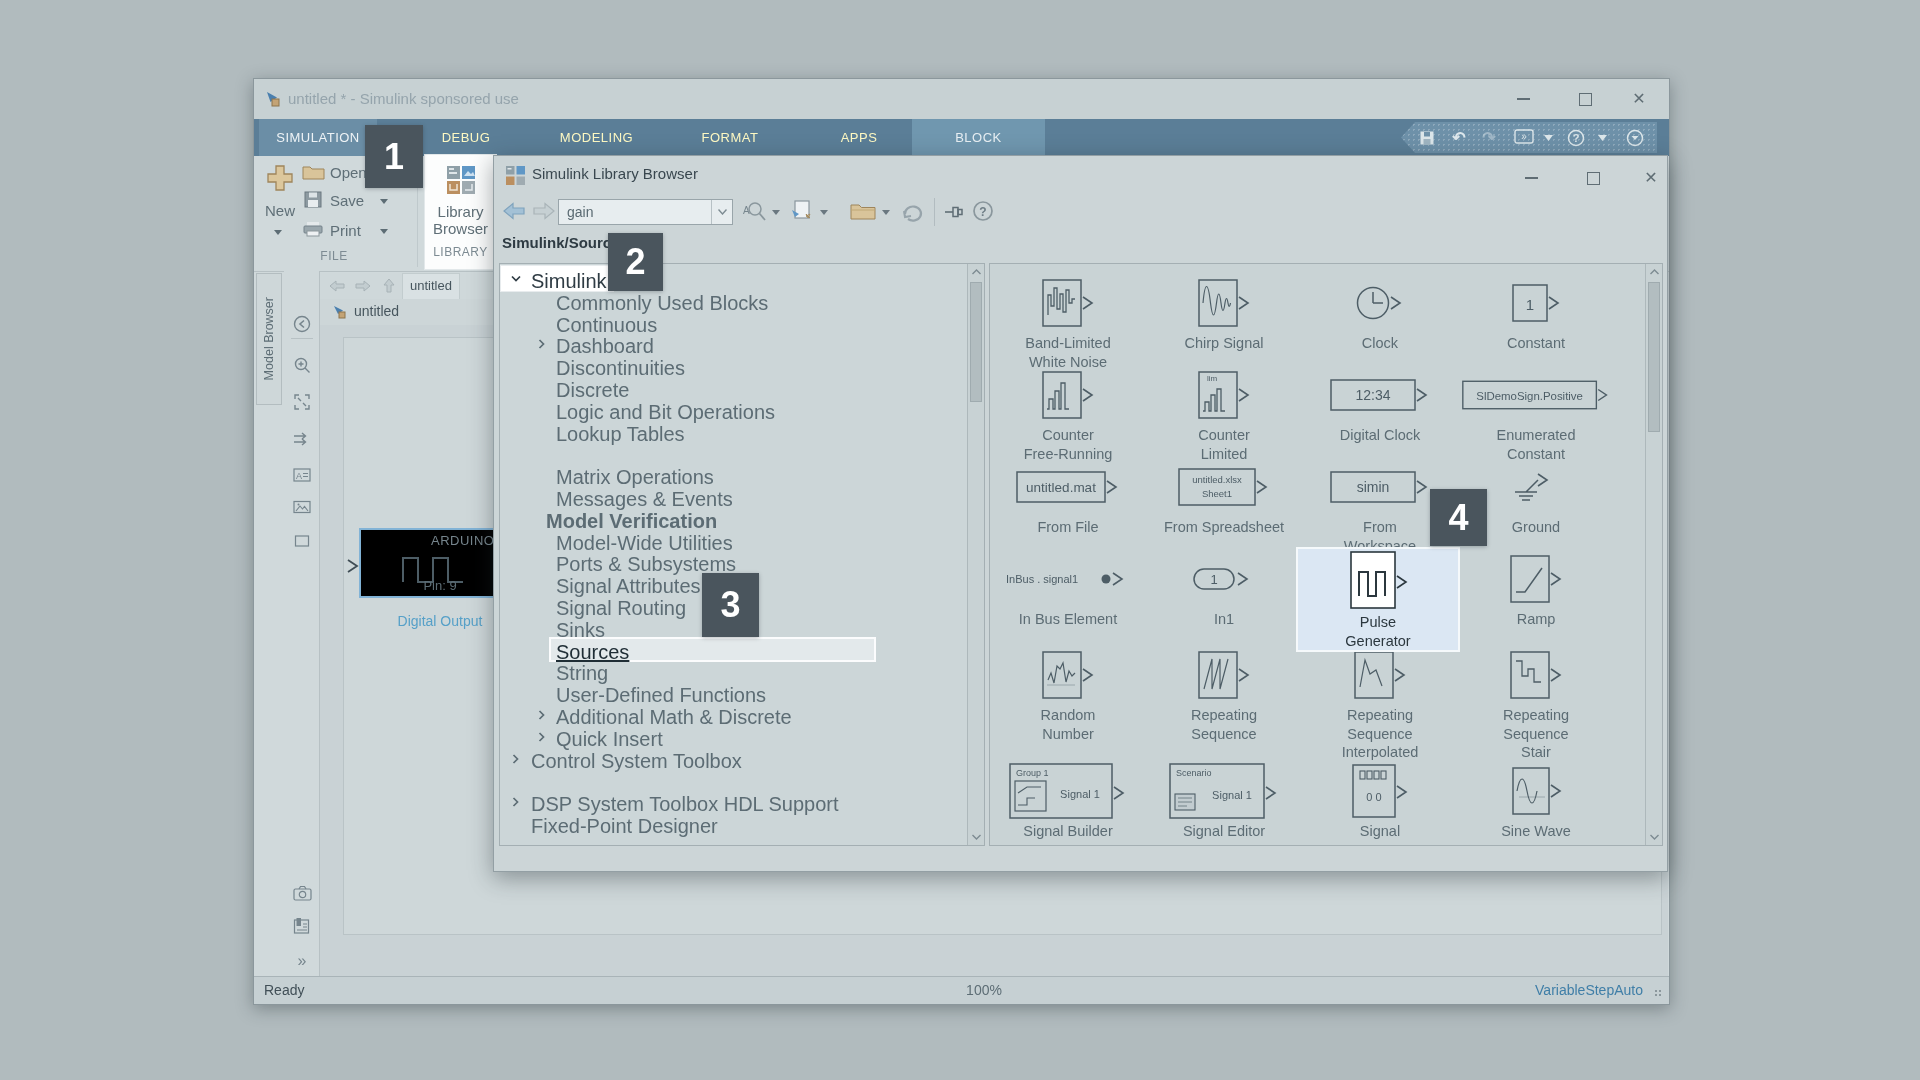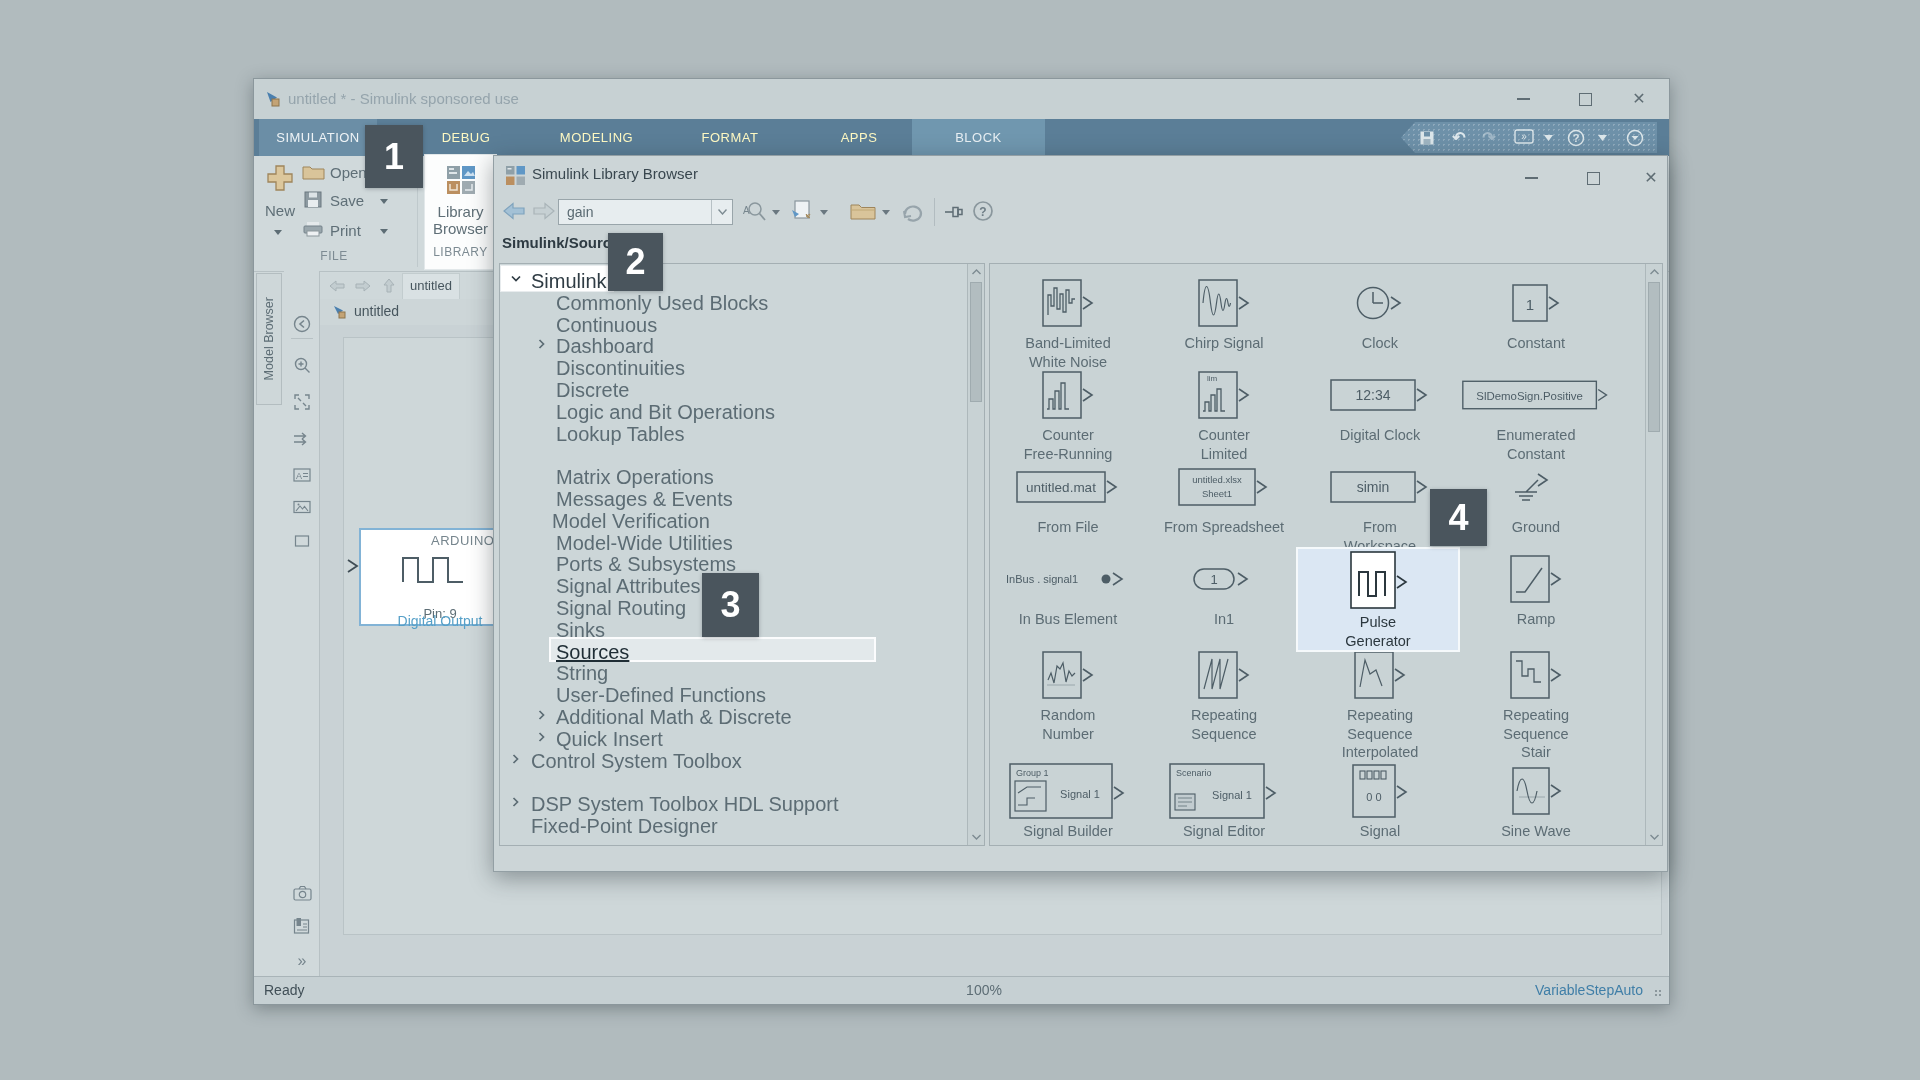--- a/index.html
+++ b/index.html
@@ -36,21 +36,21 @@
   #mb-tab{position:absolute;left:2px;top:194px;width:26px;height:132px;background:#ced7d9;border:1px solid #b3bdc0;box-sizing:border-box;display:flex;align-items:center;justify-content:center;}
   #mb-tab span{writing-mode:vertical-rl;transform:rotate(180deg);font-size:12.5px;color:#5d6d75;}
   #toolstrip{position:absolute;left:30px;top:192px;width:36px;height:707px;background:#d0d9db;border-right:1px solid #b7c1c4;box-sizing:border-box;}
   .tsi{position:absolute;left:8px;width:20px;height:20px;display:flex;align-items:center;justify-content:center;color:#76858d;}
   #navrow{position:absolute;left:66px;top:194px;right:1px;height:26px;background:#cfd8da;}
   #canvas-tab{position:absolute;left:82px;top:0;width:58px;height:26px;background:#d9e1e3;border:1px solid #c2ccce;border-bottom:none;box-sizing:border-box;text-align:center;line-height:24px;font-size:13px;color:#47565e;}
   #addrrow{position:absolute;left:66px;top:220px;right:1px;height:26px;background:#cdd6d8;border-bottom:1px solid #bdc7ca;}
   #addr-text{position:absolute;left:34px;top:4px;font-size:14px;color:#47565e;}
   #canvas{position:absolute;left:66px;top:246px;right:1px;bottom:28px;background:#c9d2d5;overflow:hidden;}
   #canvas-page{position:absolute;left:23px;top:12px;width:1317px;height:596px;background:#ced7d9;border:1px solid #b9c3c6;}
-  #ard-block{position:absolute;left:39px;top:203px;width:162px;height:98px;border:2px solid var(--selection-blue,#82b3d6);background:#ffffff;box-sizing:border-box;}
+  #ard-block{position:absolute;left:39px;top:203px;width:162px;height:70px;border:2px solid var(--selection-blue,#82b3d6);background:#000000;box-sizing:border-box;}
   #ard-name{position:absolute;left:70px;top:3px;font-size:13px;letter-spacing:.5px;color:#76858d;white-space:nowrap;}
   #ard-pin{position:absolute;bottom:3px;left:0;width:100%;text-align:center;font-size:13px;color:#5d6d75;}
   #ard-caption{position:absolute;left:39px;top:288px;width:162px;text-align:center;font-size:14px;color:var(--caption-blue,#56a0c8);}
   
   #mw-status{position:absolute;left:0;bottom:0;width:100%;height:28px;background:#c6d0d3;border-top:1px solid #a9b4b8;box-sizing:border-box;}
   #status-ready{position:absolute;left:10px;top:5px;font-size:14px;color:#414f57;}
   #status-zoom{position:absolute;left:660px;top:5px;width:140px;text-align:center;font-size:14px;color:#5d6d75;}
   #status-solver{position:absolute;right:26px;top:5px;font-size:14px;color:var(--link-blue,#3f7ea7);}
   #status-grip{position:absolute;right:6px;bottom:6px;width:9px;height:9px;background:radial-gradient(#8b979c 1px,transparent 1.2px);background-size:4px 4px;}
   
@@ -465,21 +465,21 @@
           <div class="tree-row" style="top: 156.6px;">
             <span class="lbl" style="left: 56px;">Lookup Tables</span>
           </div>
           <div class="tree-row" style="top: 200.2px;">
             <span class="lbl" style="left: 56px;">Matrix Operations</span>
           </div>
           <div class="tree-row" style="top: 222px;">
             <span class="lbl" style="left: 56px;">Messages &amp; Events</span>
           </div>
           <div class="tree-row" style="top: 243.8px;">
-            <span class="lbl" style="left: 52px;">Model Verification</span>
+            <span class="lbl" style="left: 46px; font-weight: bold;">Model Verification</span>
           </div>
           <div class="tree-row" style="top: 265.6px;">
             <span class="lbl" style="left: 56px;">Model-Wide Utilities</span>
           </div>
           <div class="tree-row" style="top: 287.4px;">
             <span class="lbl" style="left: 56px;">Ports &amp; Subsystems</span>
           </div>
           <div class="tree-row" style="top: 309.2px;">
             <span class="lbl" style="left: 56px;">Signal Attributes</span>
           </div>

